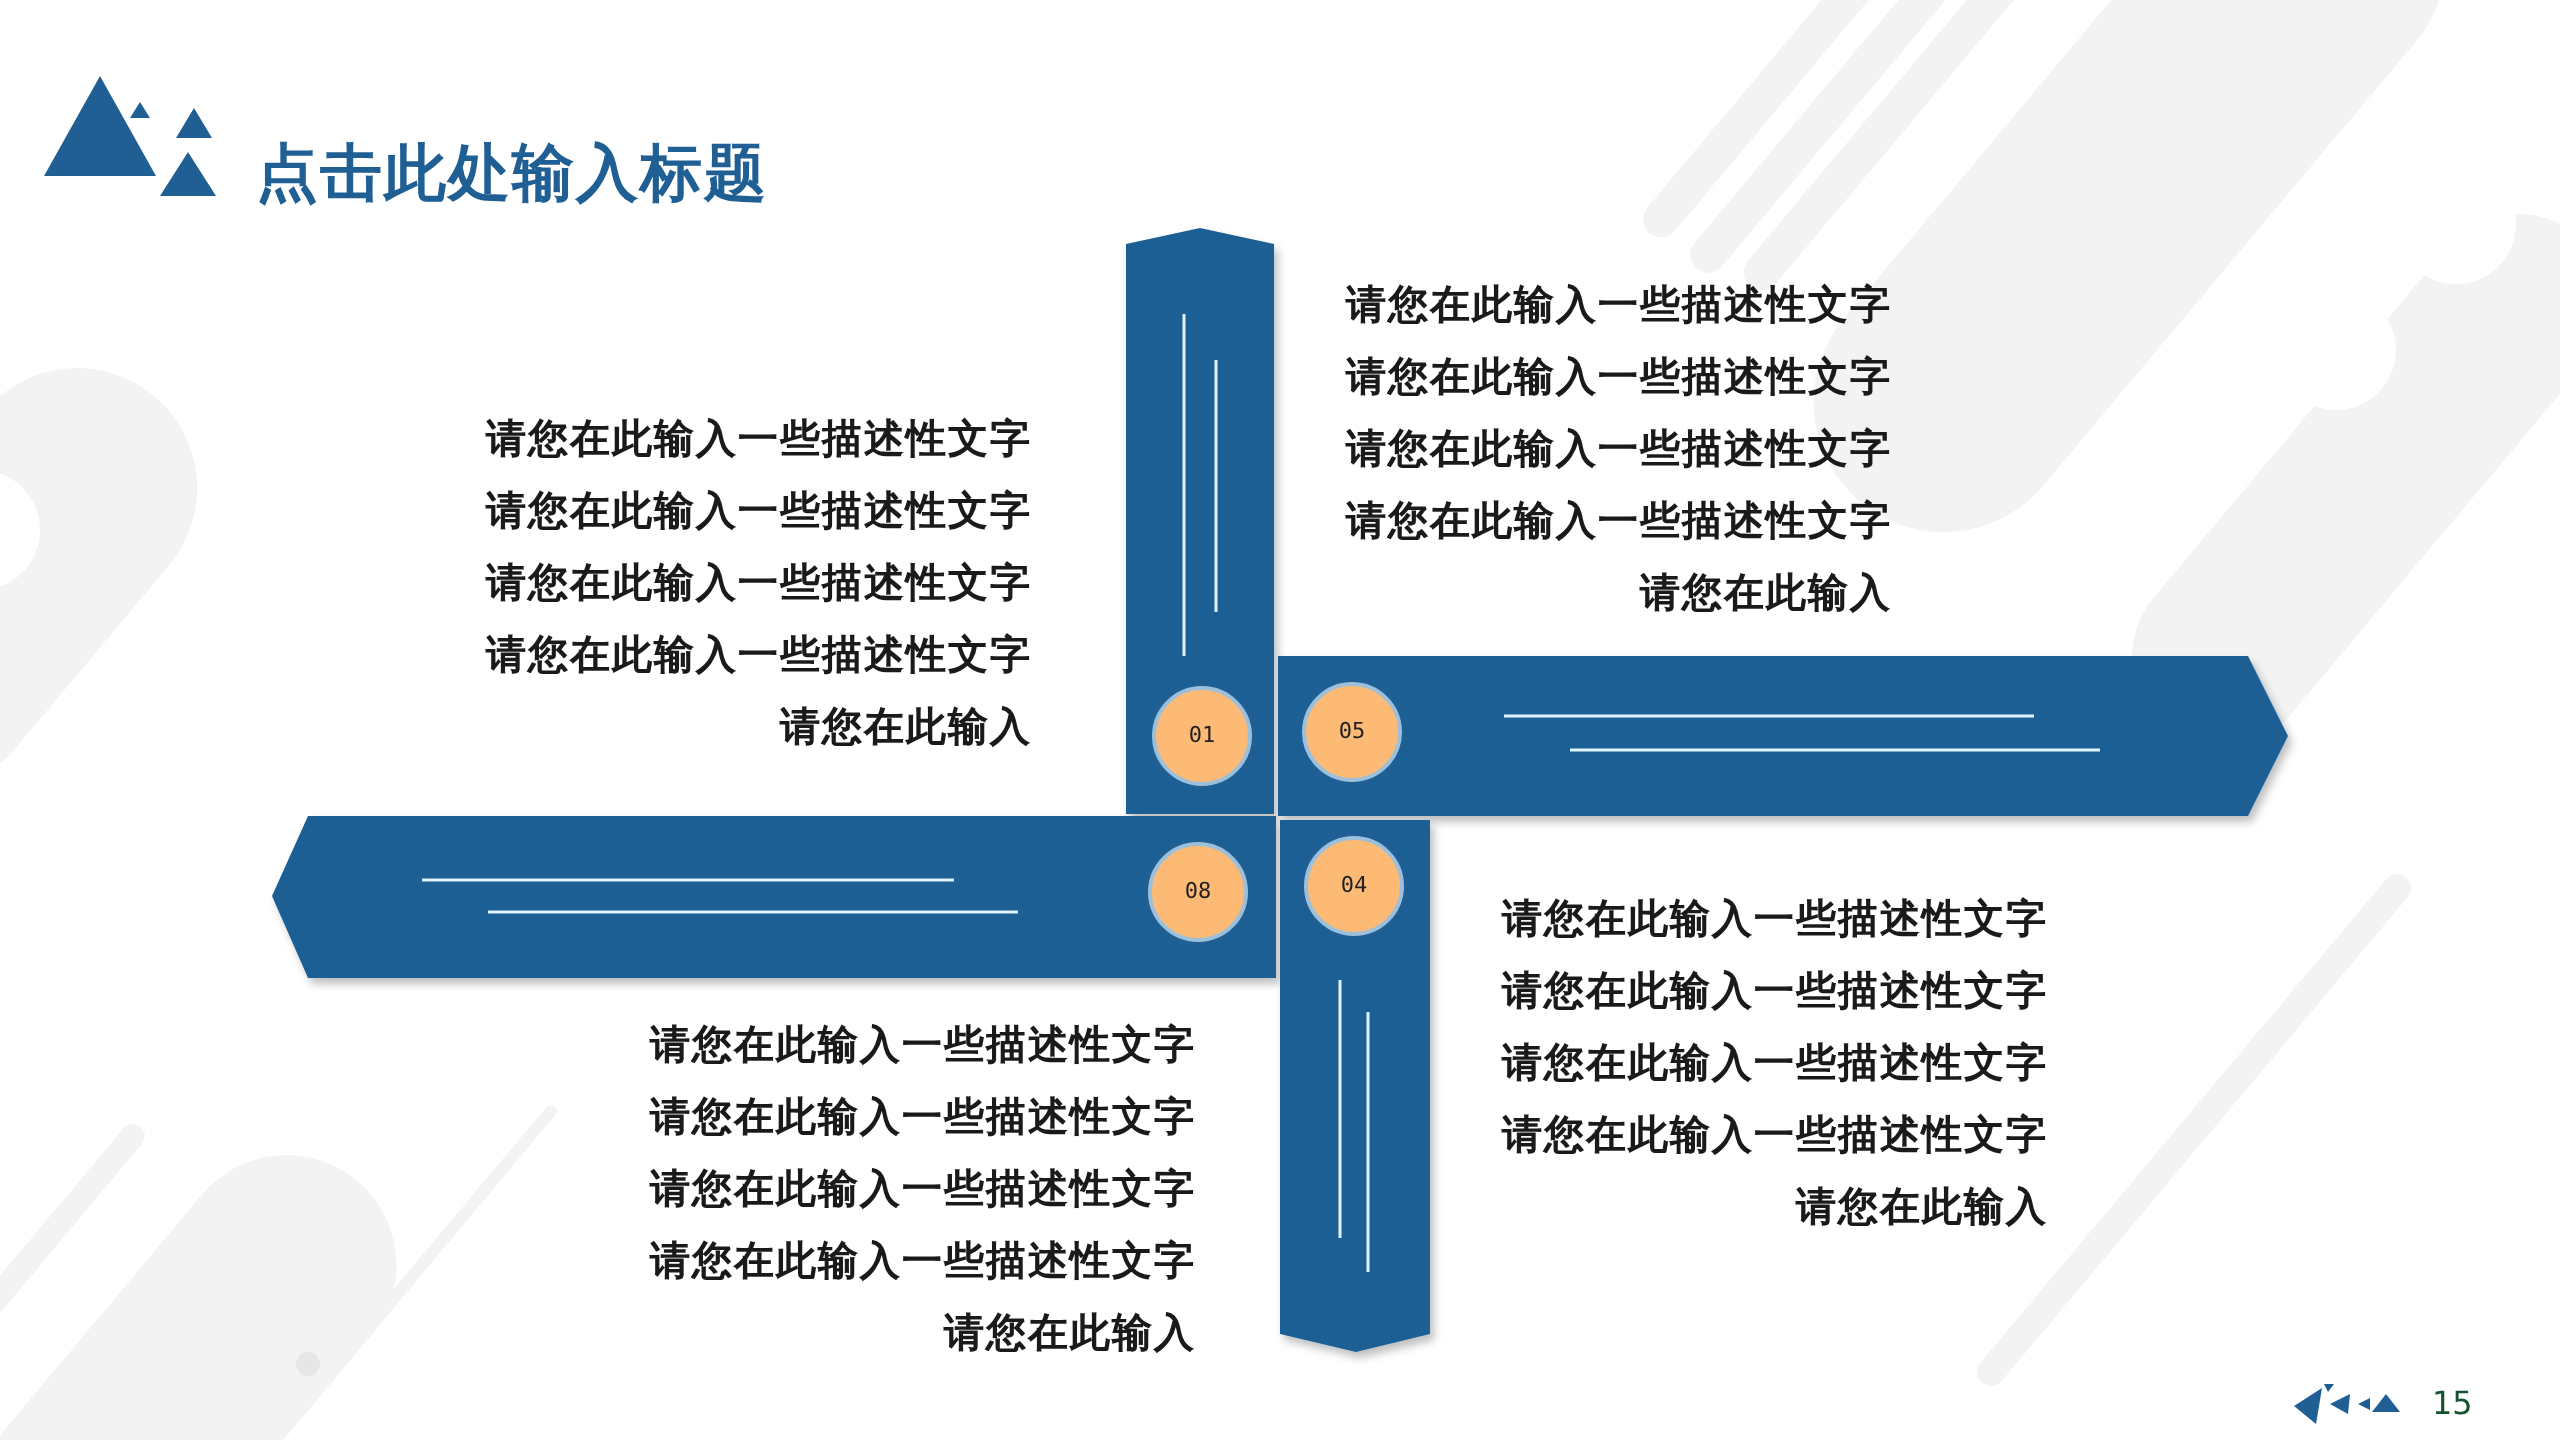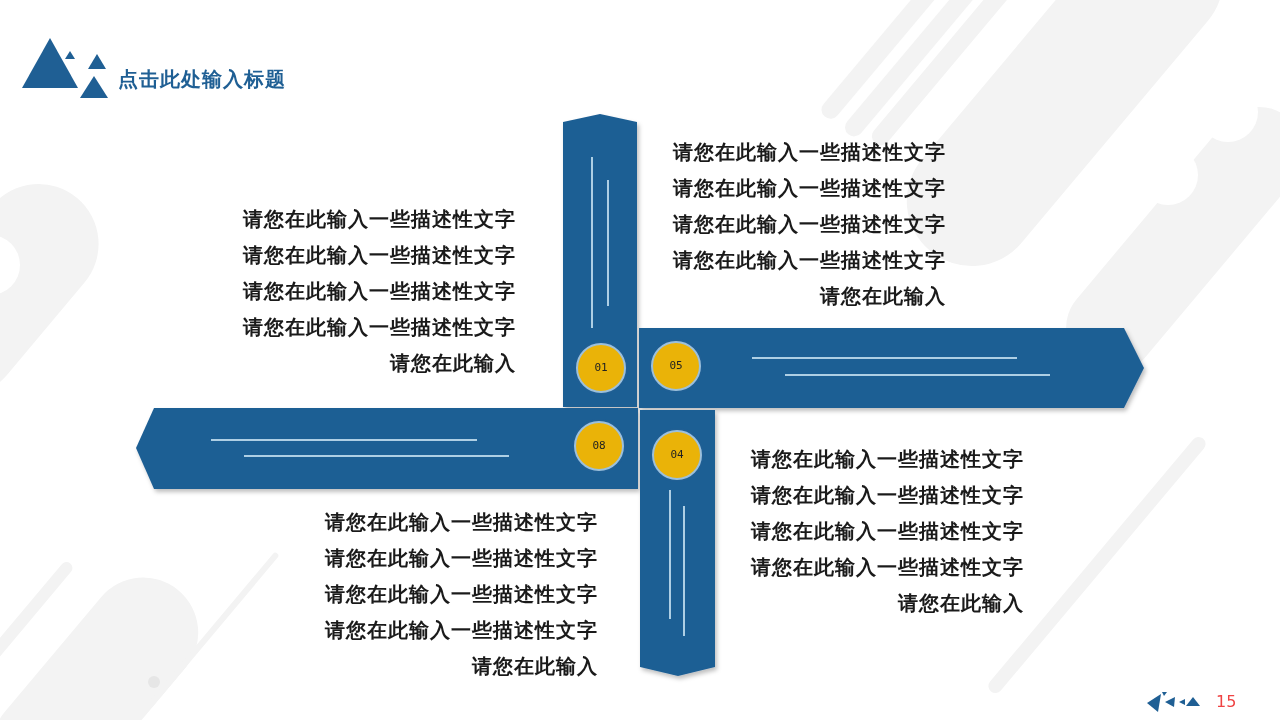--- a/index.html
+++ b/index.html
@@ -4,37 +4,37 @@
 <style>
   html, body { margin: 0; padding: 0; }
   body {
     width: 1280px; height: 720px; position: relative; overflow: hidden;
     background: #ffffff;
     font-family: "DejaVu Sans", "Liberation Sans", sans-serif;
   }
   .bg-svg { position: absolute; left: 0; top: 0; width: 1280px; height: 720px; z-index: 0; }
   .layer { position: absolute; z-index: 2; }
   .title {
-    position: absolute; left: 118px; top: 66px; font-size: 20px; color: #1f5f94;
+    position: absolute; left: 128px; top: 66px; font-size: 31px; color: #1f5f94;
     letter-spacing: 1px; font-weight: bold; z-index: 3; text-align: center;
   }
   .text-block {
     position: absolute; font-size: 20px; line-height: 36px; color: #1a1a1a;
     letter-spacing: 1px; font-weight: bold; z-index: 3; white-space: nowrap;
   }
   .text-block div { height: 36px; text-align: right; }
   .right { text-align: right; }
   .badge {
     position: absolute; width: 46px; height: 46px; border-radius: 50%;
-    background: #eab308; border: 2px solid #9cc0dc; box-shadow: 0 0 0 2px #1f5f94;
+    background: #fdba74; border: 2px solid #9cc0dc; box-shadow: 0 0 0 2px #1f5f94;
     font-size: 11px; color: #222; text-align: center; line-height: 46px; z-index: 4;
     font-family: "DejaVu Sans Mono", monospace;
   }
   .page-num {
-    position: absolute; left: 1216px; top: 692px; font-size: 16px; color: #ef4444; z-index: 3;
+    position: absolute; left: 1216px; top: 692px; font-size: 16px; color: #14532d; z-index: 3;
   }
 </style>
 </head>
 <body>
 
 <svg class="bg-svg" viewBox="0 0 1280 720">
   <g fill="#f3f3f3">
 
     <rect x="1000" y="-120" width="130" height="420" rx="65" transform="rotate(40 1065 90)"></rect>
     <rect x="880" y="-60" width="18" height="200" rx="9" transform="rotate(40 889 40)"></rect>
@@ -85,21 +85,21 @@
   <line x1="244" y1="456" x2="509" y2="456" stroke="#dff4ff" stroke-width="1.5"></line>
 
   <polygon points="640,410 715,410 715,667 678,676 640,667" fill="#1f5f94" filter="url(#sh)"></polygon>
   <line x1="670" y1="490" x2="670" y2="619" stroke="#dff4ff" stroke-width="1.5"></line>
   <line x1="684" y1="506" x2="684" y2="636" stroke="#dff4ff" stroke-width="1.5"></line>
 </svg>
 
 <div class="badge" style="left:576px;top:343px;">01</div>
 <div class="badge" style="left:651px;top:341px;">05</div>
 <div class="badge" style="left:574px;top:421px;">08</div>
-<div class="badge" style="left:652px;top:430px;">04</div>
+<div class="badge" style="left:652px;top:418px;">04</div>
 
 <div class="text-block right" style="left:200px;top:201px;width:316px;">
   <div>请您在此输入一些描述性文字</div>
   <div>请您在此输入一些描述性文字</div>
   <div>请您在此输入一些描述性文字</div>
   <div>请您在此输入一些描述性文字</div>
   <div>请您在此输入</div>
 </div>
 
 <div class="text-block" style="left:673px;top:134px;">

